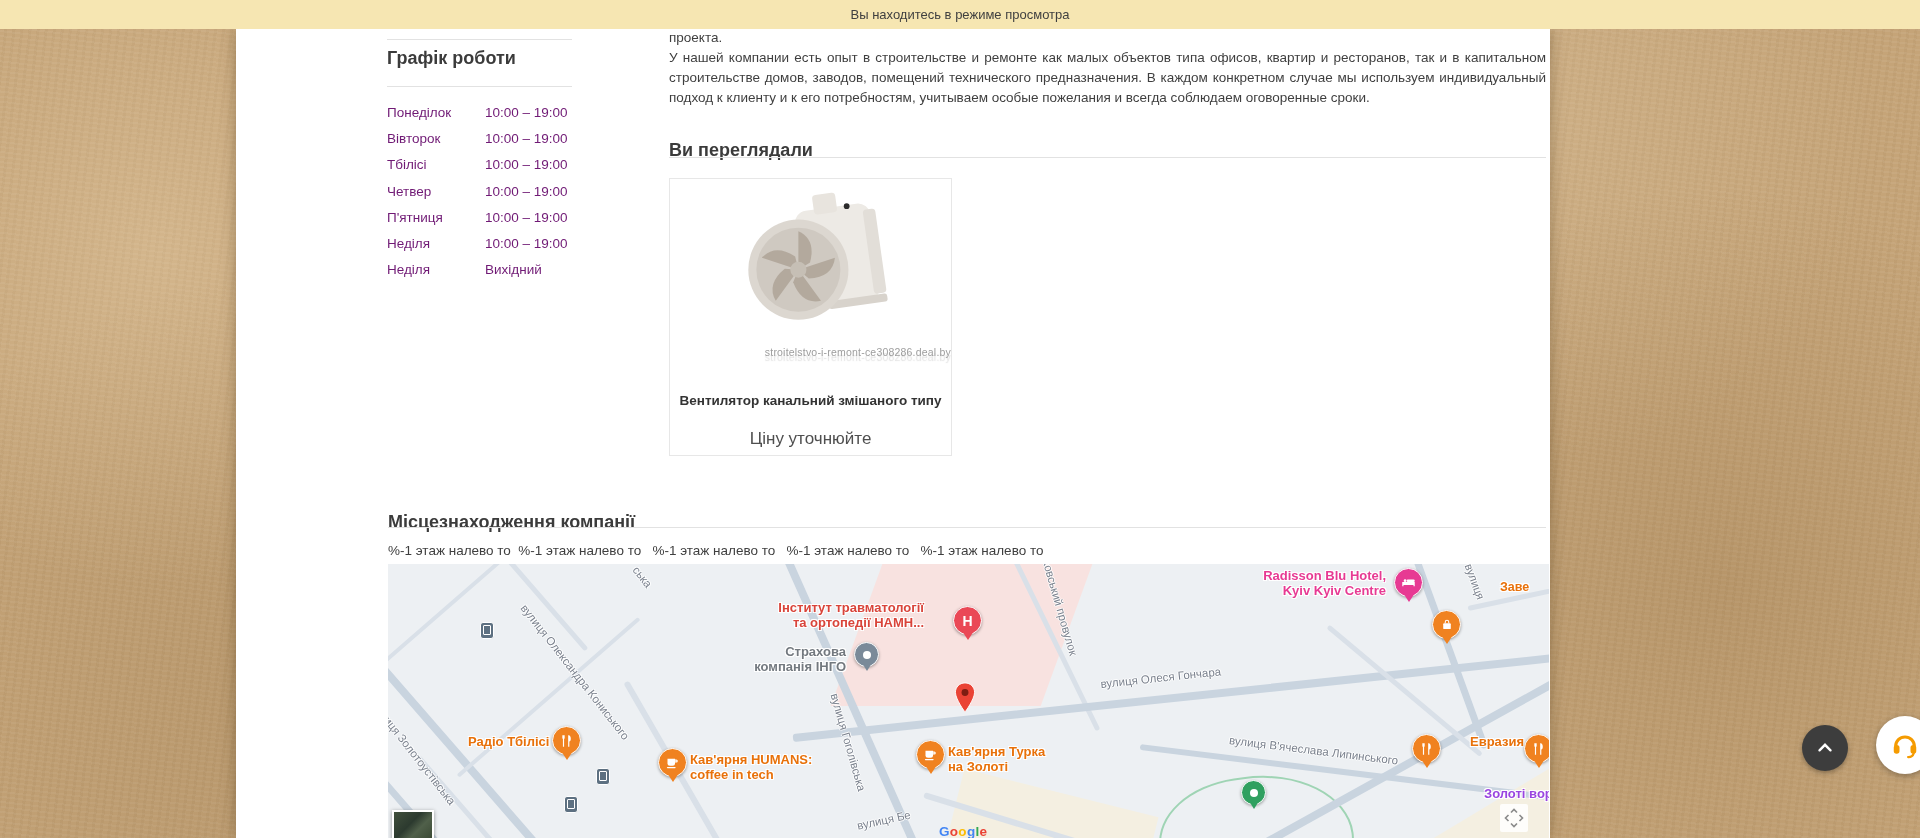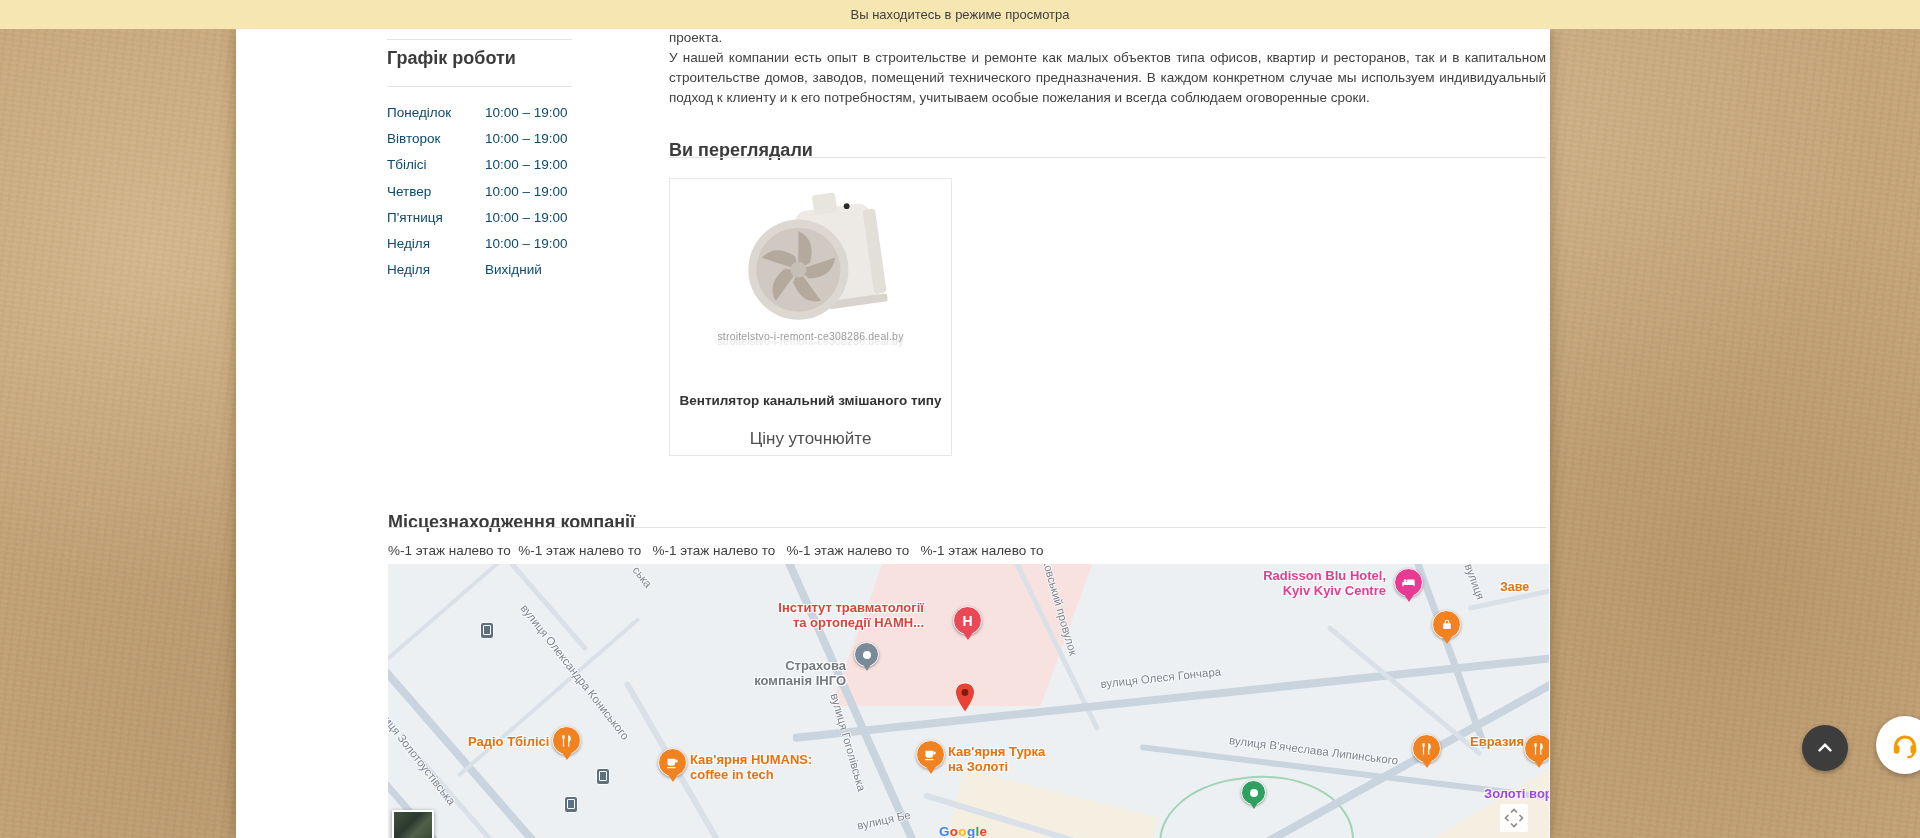--- a/index.html
+++ b/index.html
@@ -19,21 +19,21 @@
   
   .banner{left:0;top:0;width:1920px;height:29px;background:var(--banner-bg,#f6e6b2);
     display:flex;align-items:center;justify-content:center;z-index:50;}
   .banner span{font-size:13px;color:var(--banner-text,#3f3f3f);}
   
   .content{left:236px;top:29px;width:1314px;height:809px;background:#fff;box-shadow:0 0 14px rgba(60,40,10,.35);}
   .rule{background:var(--rule,#e2e2e2);height:1px;}
   h2{margin:0;font-size:18px;font-weight:700;color:#3b3b3b;font-family:"Liberation Sans",sans-serif;}
   .txt{font-size:13.5px;color:var(--text,#3f3f3f);}
   
-  .sched-row{height:26.3px;display:flex;align-items:center;font-size:13.5px;color:#0c4a6e;}
+  .sched-row{height:26.3px;display:flex;align-items:center;font-size:13.5px;color:#701a75;}
   .sched-row .hours{position:absolute;left:98px;}
   .sched-row{position:relative;}
   
   .about-p{line-height:20px;text-align:justify;margin:0;}
   
   .card{border:1px solid #e7e7e7;background:#fff;}
   .wm{width:100%;text-align:center;font-size:10.5px;color:#9d9d9d;letter-spacing:.2px;
       text-shadow:0 5px 1px rgba(185,185,185,.45);}
   .pname{width:100%;text-align:center;font-size:13.5px;font-weight:700;color:#333;cursor:pointer;}
   .pprice{width:100%;text-align:center;font-size:17px;color:#4f4f4f;}
@@ -144,21 +144,21 @@
       <g fill="#b3a99d">
         <path d="M92 88 L92 45 Q112 54 105 80 Z"></path>
         <path d="M92 88 L92 45 Q112 54 105 80 Z" transform="rotate(72 92 88)"></path>
         <path d="M92 88 L92 45 Q112 54 105 80 Z" transform="rotate(144 92 88)"></path>
         <path d="M92 88 L92 45 Q112 54 105 80 Z" transform="rotate(216 92 88)"></path>
         <path d="M92 88 L92 45 Q112 54 105 80 Z" transform="rotate(288 92 88)"></path>
       </g>
       <circle cx="92" cy="88" r="9" fill="#c6bfb5"></circle>
     </svg>
   </div>
-  <div class="abs wm" style="left:0;top:151px;">stroitelstvo-i-remont-ce308286.deal.by</div>
+  <div class="abs wm" style="left:0;top:167px;text-align:right;">stroitelstvo-i-remont-ce308286.deal.by</div>
   <div class="abs pname" style="left:0;top:214px;">Вентилятор канальний змішаного типу</div>
   <div class="abs pprice" style="left:0;top:250px;">Ціну уточнюйте</div>
 </div>
 
 <h2 class="abs" style="left:388px;top:492px;margin-top:20px;">Місцезнаходження компанії</h2>
 <div class="abs rule" style="left:388px;top:527px;width:1158px;"></div>
 <div class="abs addr" style="left:388px;top:543px;">%-1 этаж налево то  %-1 этаж налево то   %-1 этаж налево то   %-1 этаж налево то   %-1 этаж налево то</div>
 
 <div class="abs map" style="left:388px;top:564px;width:1161px;height:274px;">
 
@@ -195,21 +195,21 @@
   <span class="stlabel" style="left:468px;top:256px;transform:rotate(-12deg);">вулиця Бе</span>
 
   <div class="poilabel pk tr" style="left:846px;top:4px;width:152px;">
     <div>Radisson Blu Hotel,</div>
     <div>Kyiv Kyiv Centre</div>
   </div>
   <div class="poilabel rd tr" style="left:380px;top:36px;width:156px;">
     <div>Інститут травматології</div>
     <div>та ортопедії НАМН...</div>
   </div>
-  <div class="poilabel gy tr" style="left:352px;top:94px;width:106px;">
+  <div class="poilabel gy tr" style="left:352px;top:80px;width:106px;">
     <div>Страхова</div>
     <div>компанія ІНГО</div>
   </div>
   <div class="poilabel o" style="left:302px;top:188px;">
     <div>Кав'ярня HUMANS:</div>
     <div>coffee in tech</div>
   </div>
   <div class="poilabel o" style="left:560px;top:180px;">
     <div>Кав'ярня Турка</div>
     <div>на Золоті</div>

